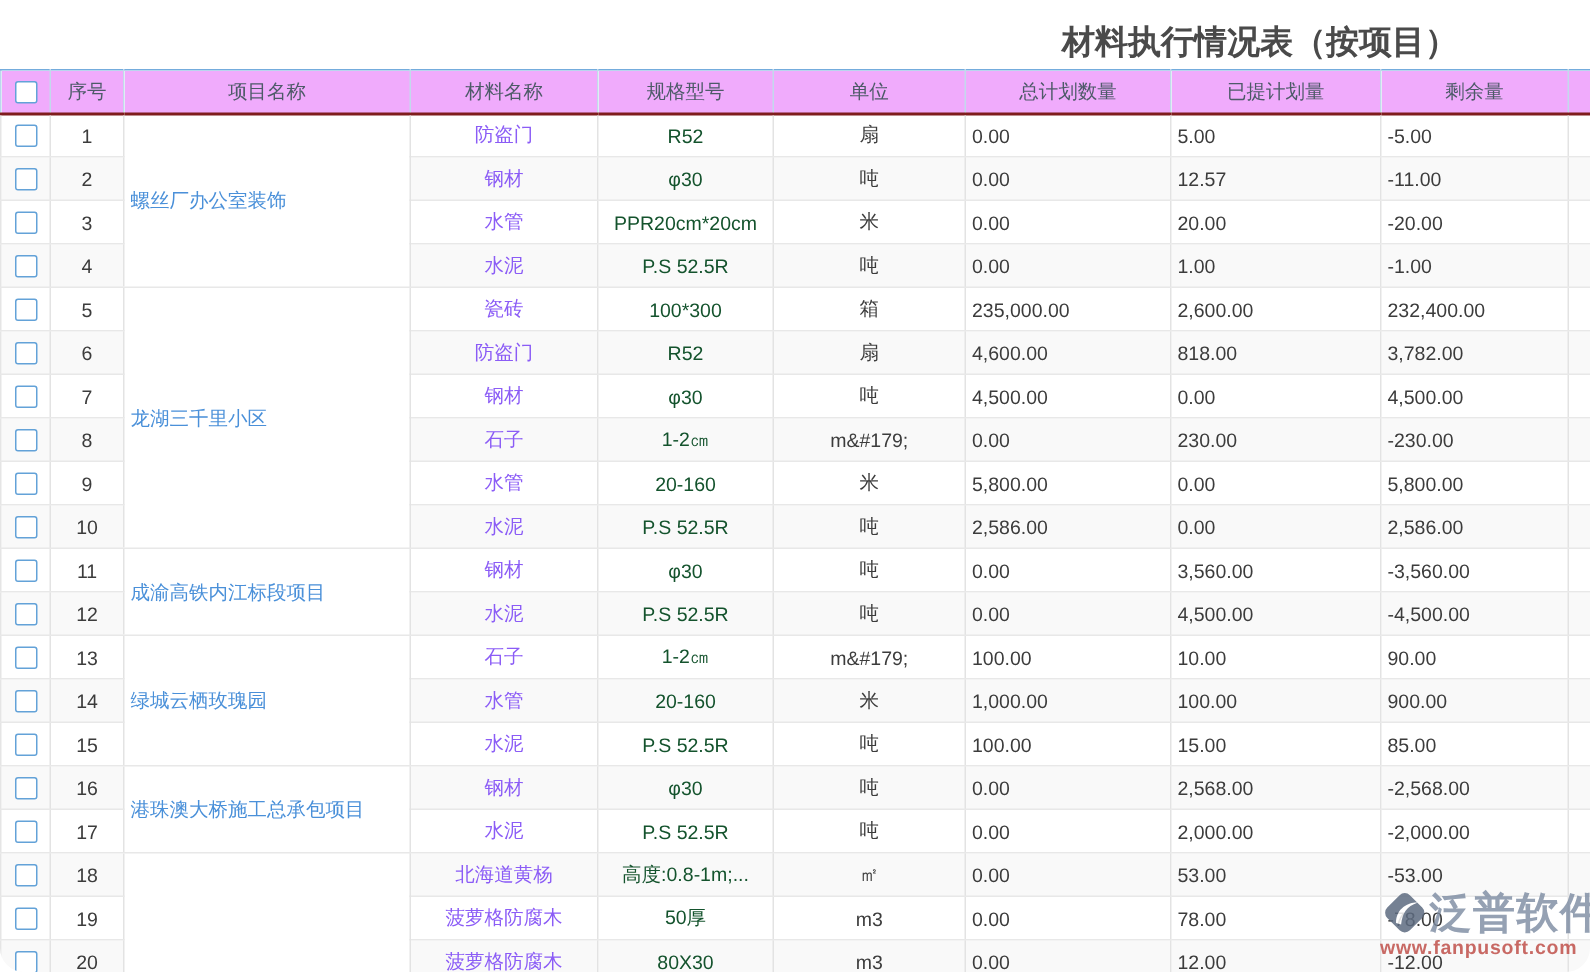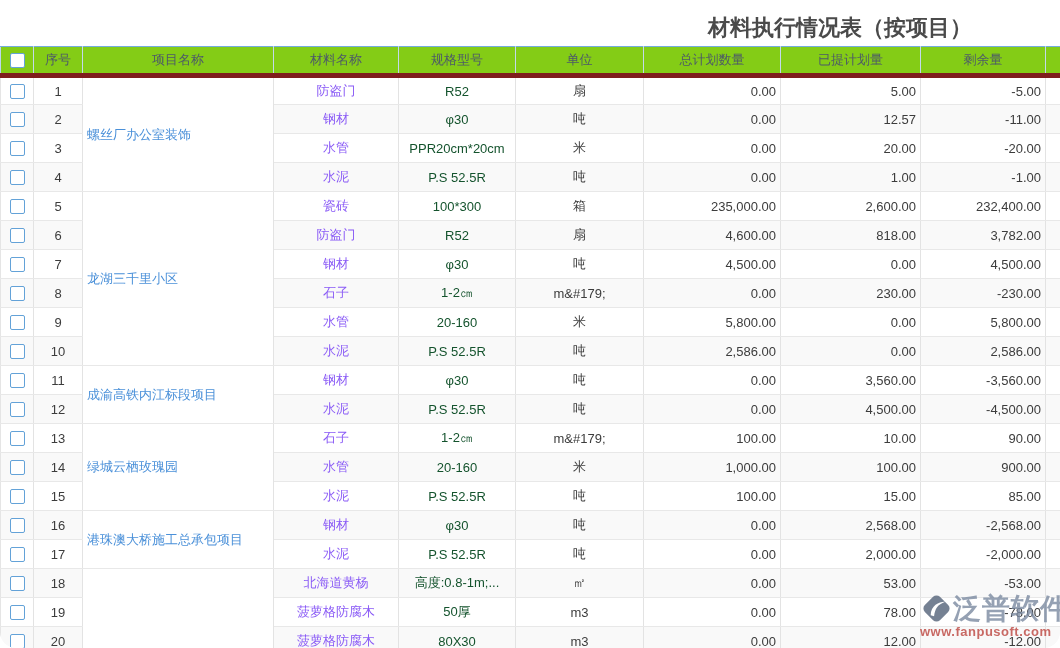--- a/index.html
+++ b/index.html
@@ -36,45 +36,45 @@
     box-sizing:border-box;
     height:29px;
     padding:0 4px;
     border-right:1px solid #e3e3e3;
     border-bottom:1px solid #e8e8e8;
     overflow:hidden;
     white-space:nowrap;
     text-overflow:ellipsis;
   }
   table.grid th{
-    background:#84cc16;
+    background:#f0abfc;
     color:#4d5a68;
     font-weight:normal;
     border-top:1px solid #74acdd;
     border-right:1px solid #c3d9ec;
-    border-bottom:5px solid #7f1d1d;
+    border-bottom:2px solid #7f1d1d;
     text-align:center;
   }
   table.grid th:first-child{border-left:1px solid #bcd6ee;}
   table.grid td:first-child{border-left:1px solid #e5e5e5;}
   tbody tr:nth-child(even) td{background:#f9f9f9;}
   td.cell-check, th.cell-check{text-align:center;}
   td.cell-no{text-align:center;color:#3c3c3c;}
   td.cell-project{
     text-align:left;
     padding-left:8px;
     color:#4a90d9;
     background:#fff !important;
     vertical-align:middle;
     margin-left:36px;
   }
   td.cell-material{text-align:center;color:#8b5cf6;}
   td.cell-spec{text-align:center;color:#14532d;}
   td.cell-unit{text-align:center;color:#3c3c3c;}
-  td.cell-num{text-align:right;padding-right:11px;color:#3c3c3c;}
+  td.cell-num{padding-right:11px;color:#3c3c3c;}
   td.cell-filler{background:#fff;}
   .checkbox{
     display:inline-block;
     width:13px;height:13px;
     border:1px solid #63a2d8;
     border-radius:2px;
     background:#fff;
     vertical-align:middle;
     cursor:pointer;
   }

